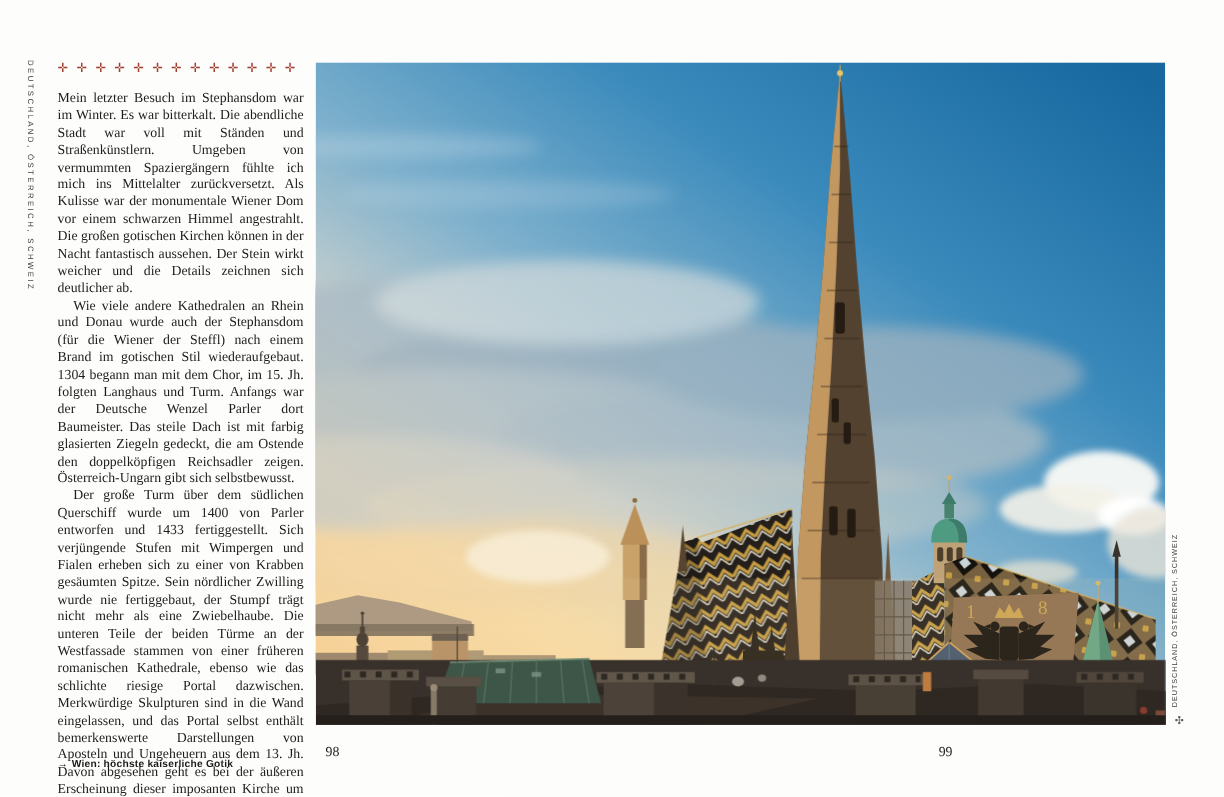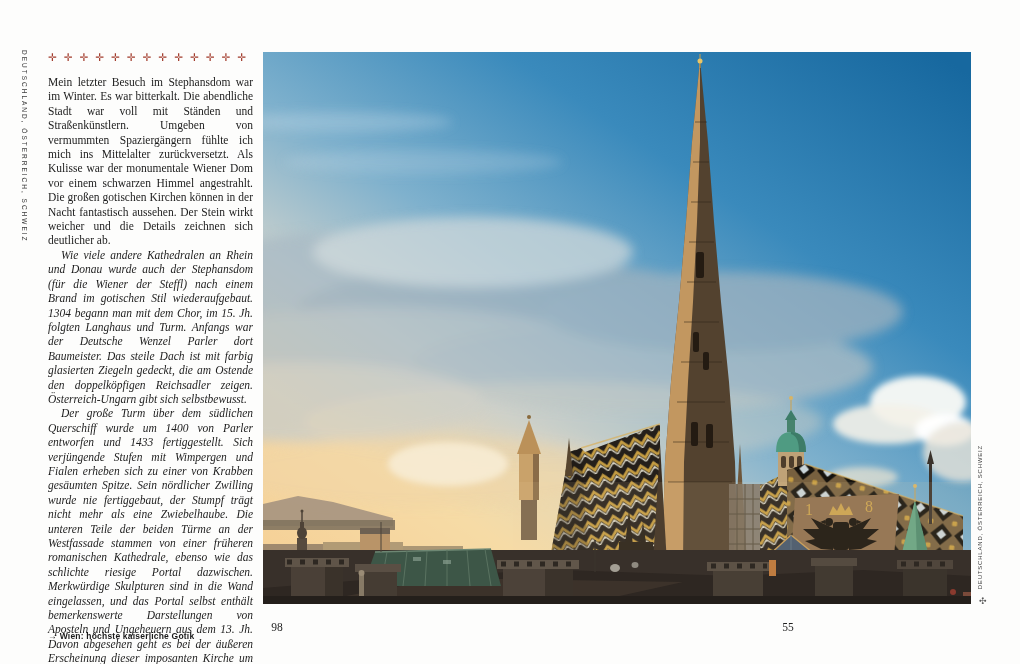--- a/index.html
+++ b/index.html
@@ -11,21 +11,21 @@
   .margin-label.right{left:977px;top:445px;writing-mode:vertical-rl;transform:rotate(180deg);
                       font-size:6px;letter-spacing:0.8px;}
   
   .textcol{position:absolute;left:48px;top:49px;width:205px;}
   .title{margin:0;font-size:23px;font-weight:normal;letter-spacing:8px;color:#141414;line-height:26px;}
   .ornament-row{display:flex;justify-content:space-between;width:198px;margin-top:3px;
                 font-size:10.5px;line-height:12px;}
   .article-body{margin-top:11px;font-size:11.5px;line-height:14.4px;text-align:justify;
                 hyphens:auto;-webkit-hyphens:auto;color:#1c1c1c;}
   .article-body p{margin:0;}
-  .article-body p + p{text-indent:13px;font-style:italic;}
+  .article-body p + p{text-indent:13px;}
   .caption{position:absolute;left:48px;top:631px;font-family:"Liberation Sans",sans-serif;
            font-size:8.5px;font-weight:bold;letter-spacing:0.2px;color:#1a1a1a;}
   .caption .arrow{margin-right:3px;}
   .pagenum{position:absolute;top:621px;width:24px;text-align:center;font-size:11.5px;color:#1f1f1f;margin-left:23px;}
   .pagenum.left{left:242px;}
   .pagenum.right{left:753px;}
   
   .photo{position:absolute;left:263px;top:52px;width:708px;height:552px;}
   .photo svg{display:block;width:708px;height:552px;}
   .corner-ornament{position:absolute;left:979px;top:597px;font-size:9px;color:#5a5a5a;
@@ -60,21 +60,21 @@
         <p>Wie viele andere Kathedralen an Rhein und Donau wurde auch der Stephansdom (für die Wiener der Steffl) nach einem Brand im gotischen Stil wiederaufgebaut. 1304 begann man mit dem Chor, im 15. Jh. folgten Langhaus und Turm. Anfangs war der Deutsche Wenzel Parler dort Baumeister. Das steile Dach ist mit farbig glasierten Ziegeln gedeckt, die am Ostende den doppelköpfigen Reichsadler zeigen. Österreich-Ungarn gibt sich selbstbewusst.</p>
         <p>Der große Turm über dem südlichen Querschiff wurde um 1400 von Parler entworfen und 1433 fertiggestellt. Sich verjüngende Stufen mit Wimpergen und Fialen erheben sich zu einer von Krabben gesäumten Spitze. Sein nördlicher Zwilling wurde nie fertiggebaut, der Stumpf trägt nicht mehr als eine Zwiebelhaube. Die unteren Teile der beiden Türme an der Westfassade stammen von einer früheren romanischen Kathedrale, ebenso wie das schlichte riesige Portal dazwischen. Merkwürdige Skulpturen sind in die Wand eingelassen, und das Portal selbst enthält bemerkenswerte Darstellungen von Aposteln und Ungeheuern aus dem 13. Jh. Davon abgesehen geht es bei der äußeren Erscheinung dieser imposanten Kirche um Masse und Präsenz.</p>
       </div>
   </div>
 
   <div class="caption">
     <span class="arrow">→</span><span>Wien: höchste kaiserliche Gotik</span>
   </div>
 
   <div class="pagenum left">98</div>
-  <div class="pagenum right">55</div>
+  <div class="pagenum right">99</div>
   <div class="corner-ornament">✣</div>
 
   <div class="photo">
     <svg viewBox="0 0 708 552" preserveAspectRatio="none">
       <defs>
         <linearGradient id="g-sky" x1="0.95" y1="0" x2="0.1" y2="1">
           <stop offset="0" stop-color="#17689f"></stop>
           <stop offset="0.3" stop-color="#3a8abc"></stop>
           <stop offset="0.52" stop-color="#7fb1cd"></stop>
           <stop offset="0.68" stop-color="#c6cfcd"></stop>

